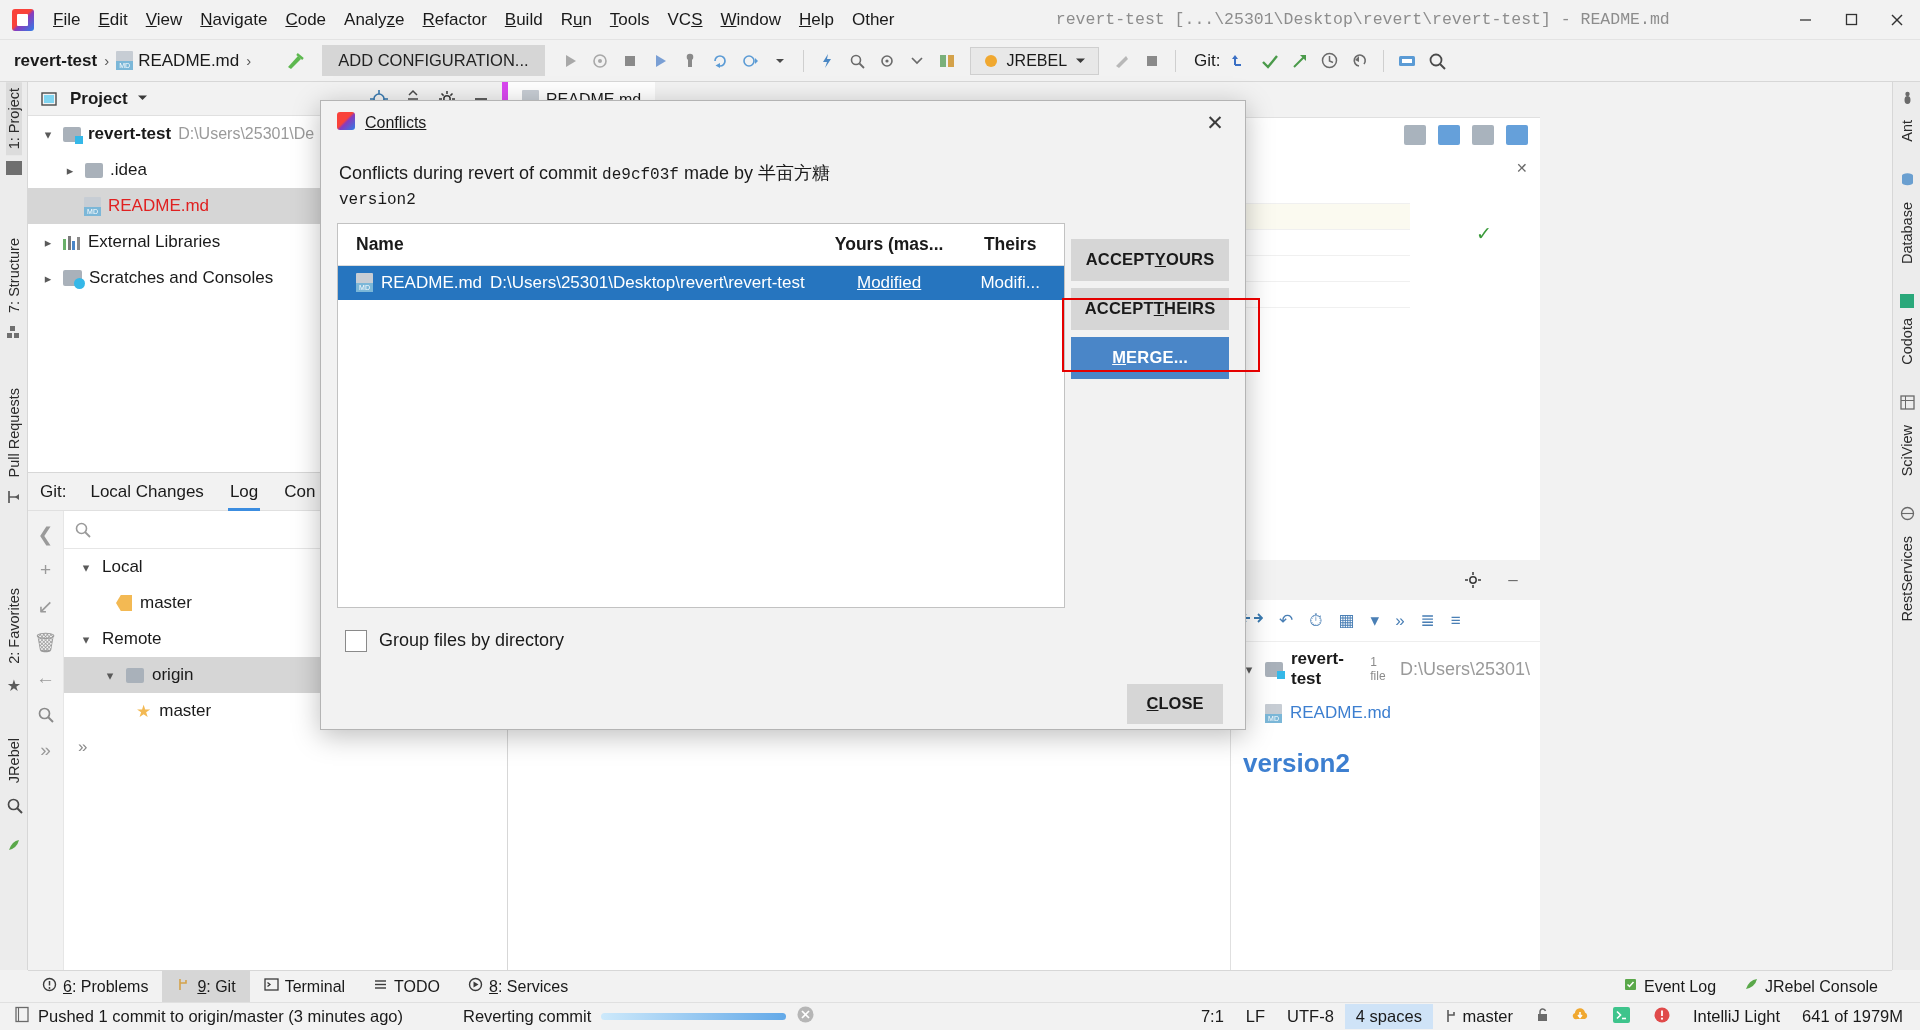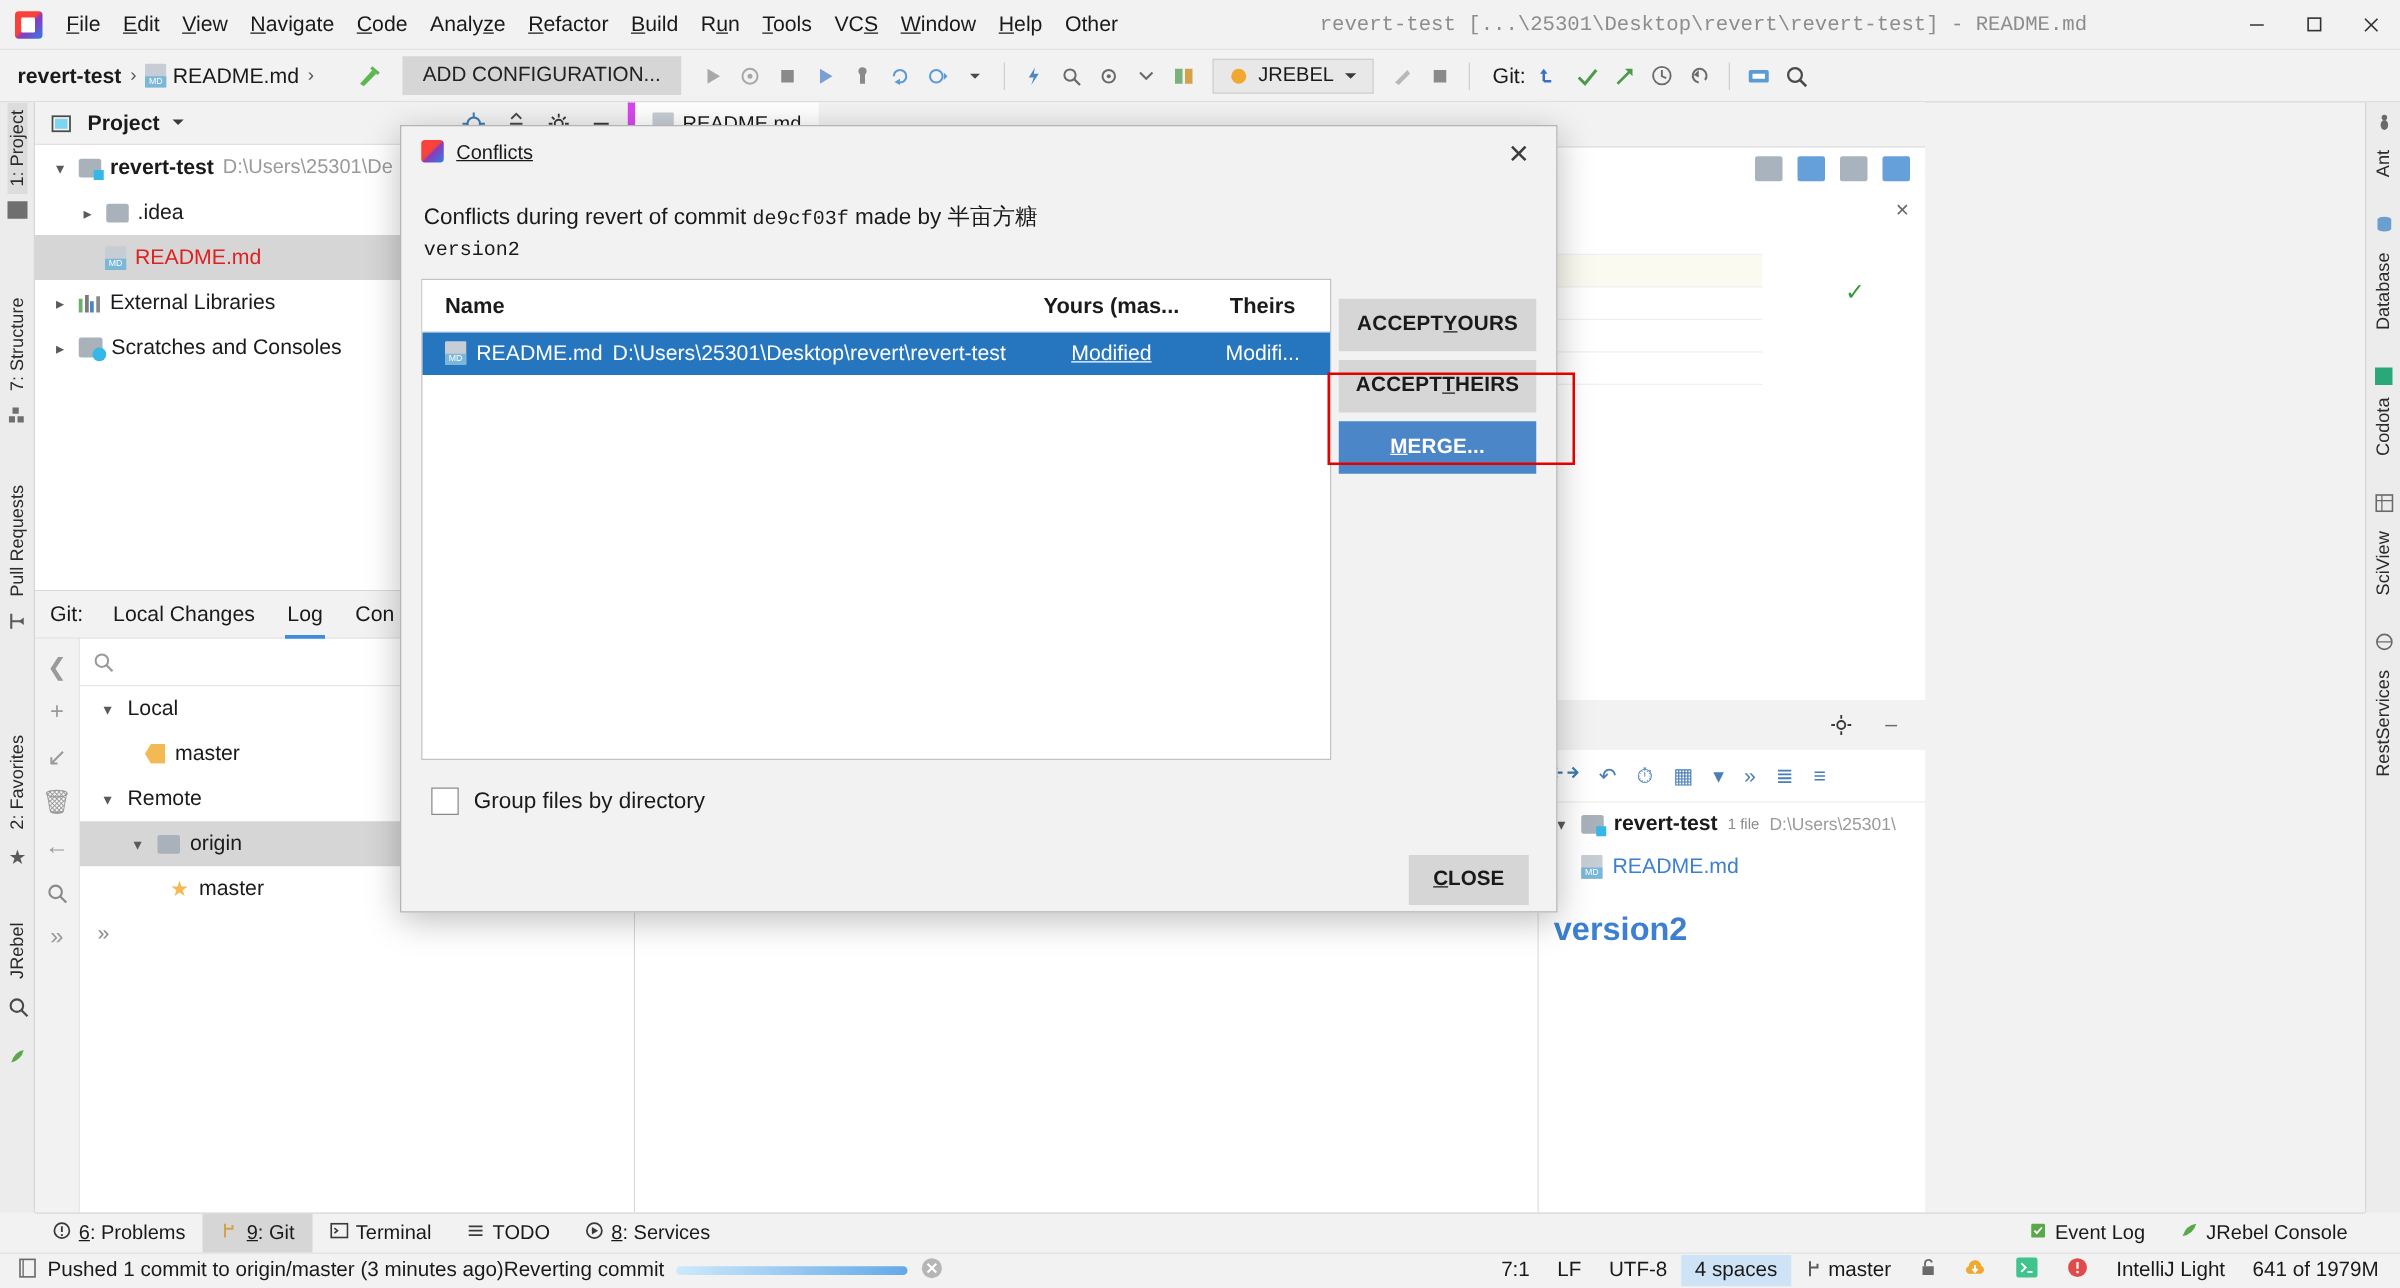--- a/index.html
+++ b/index.html
@@ -206,21 +206,21 @@
   .btab .mn { text-decoration: underline; }
   #bottom-tabs .spacer { flex: 1; }
 
   
   #statusbar {
     position: absolute; left: 0; top: 1002px; width: 1920px; height: 28px;
     background: #f2f2f2; display: flex; align-items: center; font-size: 16.5px;
     padding: 0 6px 0 14px; gap: 0; border-top: 1px solid #e0e0e0;
   }
   #statusbar .sb-msg { display: flex; align-items: center; gap: 8px; }
-  #progress-wrap { display: flex; align-items: center; gap: 10px; }
+  #progress-wrap { display: flex; align-items: center; gap: 10px; margin-left: 60px; }
   #progress-bar {
     width: 185px; height: 7px; border-radius: 4px;
     background: linear-gradient(90deg, #cde9fb 0%, #63a9e8 100%);
   }
   .sb-cell { padding: 3px 11px; white-space: nowrap; }
   .sb-cell.hl { background: #cfe3f7; }
   .sb-right { margin-left: auto; display: flex; align-items: center; gap: 0; }
 
   
   #dialog-shadow {
@@ -707,21 +707,21 @@
     <span>▾</span>
     <span>»</span>
     <span>≣</span>
     <span>≡</span>
   </div>
   <div class="rp-row">
     <span class="arrow">▾</span>
     <span class="folder-ico mod"></span>
     <span style="font-weight:600">revert-test</span>
     <span style="color:#8a8a8a;font-size:12px">1 file</span>
-    <span style="color:#9a9a9a;font-size:14px">D:\Users\25301\</span>
+    <span style="color:#9a9a9a;font-size:18px">D:\Users\25301\</span>
   </div>
   <div class="rp-row" style="padding-left:34px">
     <span class="md-ico"></span>
     <span style="color:#3d7fd0">README.md</span>
   </div>
   <div id="version2-text">version2</div>
 </div>
 
 <div id="right-stripe">
   <div class="grp" style="padding-top:4px">

